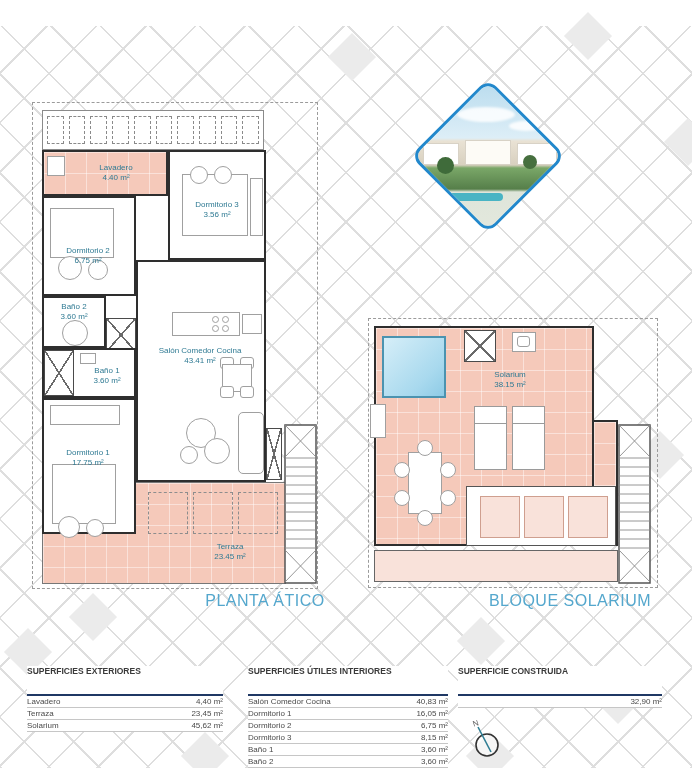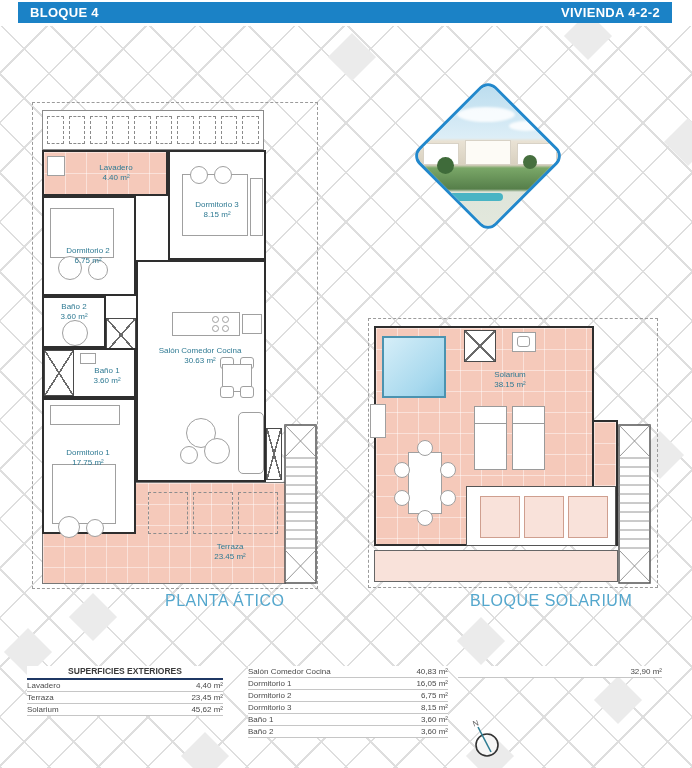--- a/index.html
+++ b/index.html
@@ -27,24 +27,24 @@
   .rlabel span{display:block;}
   .furn{position:absolute;background:#fff;border:1px solid #a0a0a0;box-sizing:border-box;z-index:4;}
   .circ{border-radius:50%;}
   .xbox{position:absolute;border:1.6px solid #4a4a4a;box-sizing:border-box;background:
       linear-gradient(to top right,transparent calc(50% - .8px),#6a6a6a calc(50% - .8px) calc(50% + .8px),transparent calc(50% + .8px)),
       linear-gradient(to bottom right,transparent calc(50% - .8px),#6a6a6a calc(50% - .8px) calc(50% + .8px),transparent calc(50% + .8px)),#fff;}
   .dashedsq{position:absolute;border:1.5px dashed #8d8d8d;box-sizing:border-box;}
   .pergola{position:absolute;background:#fff;border:1px solid #8a8a8a;display:flex;
     padding:5px 4px;gap:5px;box-sizing:border-box;}
   .pergola i{flex:1;border:1.4px dashed #8a8a8a;}
-  .title{position:absolute;color:#54a7cd;font-size:16px;letter-spacing:.5px;}
+  .title{position:absolute;color:#54a7cd;font-size:16px;letter-spacing:.5px;text-align:center;}
   .tbl{position:absolute;background:#fff;font-size:8px;color:#4a4a4a;z-index:7;}
-  .tbl .hd{font-weight:bold;text-align:center;color:#3a3a3a;font-size:8.5px;
-    padding-bottom:2px;border-bottom:2px solid #1f3864;}
+  .tbl .hd{font-weight:bold;color:#3a3a3a;font-size:8.5px;
+    padding-bottom:18px;border-bottom:2px solid #1f3864;}
   .tbl .row{display:flex;justify-content:space-between;height:11px;line-height:11px;
     border-bottom:1px solid #c6c6c6;}
   .pool{position:absolute;border:2px solid #4b93b0;box-sizing:border-box;
     background:linear-gradient(135deg,#d6eef8,#a8d9ee 70%,#8ecbe6);}
   .lounger{position:absolute;background:#fff;border:1.2px solid #9a9a9a;box-sizing:border-box;z-index:4;}
   .lounger::before{content:"";position:absolute;left:0;right:0;top:25%;border-top:1.2px solid #9a9a9a;}
   .photo-outer{position:absolute;left:433px;top:101px;width:104px;height:104px;
     transform:rotate(45deg);border:3px solid #2288cc;border-radius:12px;overflow:hidden;
     background:#cfe6f2;z-index:5;}
   .photo-inner{position:absolute;left:-23px;top:-23px;width:150px;height:150px;transform:rotate(-45deg);
@@ -63,24 +63,20 @@
   <div class="dm" style="left:571px;top:19px"></div>
   <div class="dm" style="left:671px;top:125px"></div>
   <div class="dm" style="left:643px;top:438px"></div>
   <div class="dm" style="left:464px;top:624px"></div>
   <div class="dm" style="left:76px;top:600px"></div>
   <div class="dm" style="left:11px;top:635px"></div>
   <div class="dm" style="left:601px;top:683px"></div>
   <div class="dm" style="left:473px;top:739px"></div>
   <div class="dm" style="left:188px;top:739px"></div>
 
-  <div class="topbar">
-    <span>BLOQUE 4</span>
-    <span>VIVIENDA 4-2-2</span>
-  </div>
 
   <div class="photo-outer">
     <div class="photo-inner">
       <div class="cloud" style="left:44px;top:26px;width:58px;height:15px"></div>
       <div class="cloud" style="left:96px;top:40px;width:34px;height:10px"></div>
       <div class="abs" style="left:10px;top:62px;width:36px;height:22px;background:#fff;border:1px solid #d8d2c6"></div>
       <div class="abs" style="left:52px;top:59px;width:46px;height:25px;background:#fdfbf6;border:1px solid #d8d2c6"></div>
       <div class="abs" style="left:104px;top:62px;width:40px;height:22px;background:#fff;border:1px solid #d8d2c6"></div>
       <div class="abs circ" style="left:24px;top:76px;width:17px;height:17px;background:#3f6b3a"></div>
       <div class="abs circ" style="left:110px;top:74px;width:14px;height:14px;background:#466f3e"></div>
@@ -124,21 +120,21 @@
   </div>
 
   <div class="room thick" style="left:168px;top:150px;width:98px;height:110px">
     <div class="furn" style="left:12px;top:22px;width:66px;height:62px"></div>
     <div class="furn circ" style="left:20px;top:14px;width:18px;height:18px"></div>
     <div class="furn circ" style="left:44px;top:14px;width:18px;height:18px"></div>
     <div class="furn" style="left:80px;top:26px;width:13px;height:58px"></div>
   </div>
   <div class="rlabel" style="left:172px;top:200px;width:90px">
     <span>Dormitorio 3</span>
-    <span>8.15 m²</span>
+    <span>3.56 m²</span>
   </div>
 
   <div class="room" style="left:42px;top:196px;width:94px;height:100px">
     <div class="furn" style="left:6px;top:10px;width:64px;height:50px"></div>
     <div class="furn circ" style="left:14px;top:58px;width:24px;height:24px"></div>
     <div class="furn circ" style="left:44px;top:62px;width:20px;height:20px"></div>
   </div>
   <div class="rlabel" style="left:44px;top:246px;width:88px">
     <span>Dormitorio 2</span>
     <span>6.75 m²</span>
@@ -185,21 +181,21 @@
     <div class="furn" style="left:84px;top:102px;width:30px;height:28px"></div>
     <div class="furn" style="left:82px;top:124px;width:14px;height:12px;border-radius:3px"></div>
     <div class="furn" style="left:102px;top:124px;width:14px;height:12px;border-radius:3px"></div>
     <div class="furn" style="left:100px;top:150px;width:26px;height:62px;border-radius:5px"></div>
     <div class="furn circ" style="left:48px;top:156px;width:30px;height:30px"></div>
     <div class="furn circ" style="left:66px;top:176px;width:26px;height:26px"></div>
     <div class="furn circ" style="left:42px;top:184px;width:18px;height:18px"></div>
   </div>
   <div class="rlabel" style="left:138px;top:346px;width:124px">
     <span>Salón Comedor Cocina</span>
-    <span>30.63 m²</span>
+    <span>43.41 m²</span>
   </div>
 
   <div class="xbox" style="left:266px;top:428px;width:16px;height:52px"></div>
   <svg style="left:284px;top:424px" width="33" height="160">
     <rect x="1" y="1" width="31" height="158" fill="#fff" stroke="#555" stroke-width="1.5"></rect>
     <path d="M1 34H32M1 43H32M1 52H32M1 61H32M1 70H32M1 79H32M1 88H32M1 97H32M1 106H32M1 115H32M1 124H32" stroke="#8a8a8a" stroke-width="0.9"></path>
     <path d="M1 1L32 33M32 1L1 33M1 158L32 126M32 158L1 126" stroke="#8a8a8a" stroke-width="0.9"></path>
   </svg>
 
   <div class="title" style="left:165px;top:592px;width:200px">PLANTA ÁTICO</div>
@@ -257,20 +253,21 @@
       <span>Terraza</span>
       <span>23,45 m²</span>
     </div>
     <div class="row">
       <span>Solarium</span>
       <span>45,62 m²</span>
     </div>
   </div>
 
   <div class="tbl" style="left:248px;top:666px;width:200px">
+    <div class="hd">SUPERFICIES ÚTILES INTERIORES</div>
     <div class="row">
       <span>Salón Comedor Cocina</span>
       <span>40,83 m²</span>
     </div>
     <div class="row">
       <span>Dormitorio 1</span>
       <span>16,05 m²</span>
     </div>
     <div class="row">
       <span>Dormitorio 2</span>
@@ -284,20 +281,21 @@
       <span>Baño 1</span>
       <span>3,60 m²</span>
     </div>
     <div class="row">
       <span>Baño 2</span>
       <span>3,60 m²</span>
     </div>
   </div>
 
   <div class="tbl" style="left:458px;top:666px;width:204px">
+    <div class="hd">SUPERFICIE CONSTRUIDA</div>
     <div class="row">
       <span></span>
       <span>32,90 m²</span>
     </div>
   </div>
 
   <svg style="left:463px;top:716px" width="46" height="48">
     <circle cx="24" cy="29" r="11" fill="rgba(255,255,255,0.55)" stroke="#333" stroke-width="1.6"></circle>
     <line x1="28" y1="36" x2="15" y2="11" stroke="#2e7d93" stroke-width="1.6"></line>
     <text x="10" y="10" font-size="8" fill="#666" transform="rotate(-18 13 8)">N</text>

